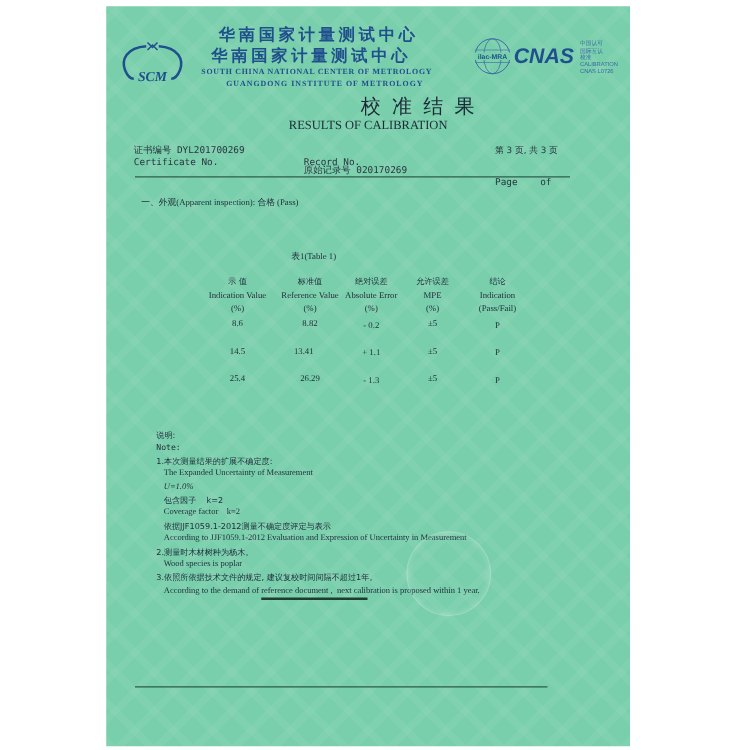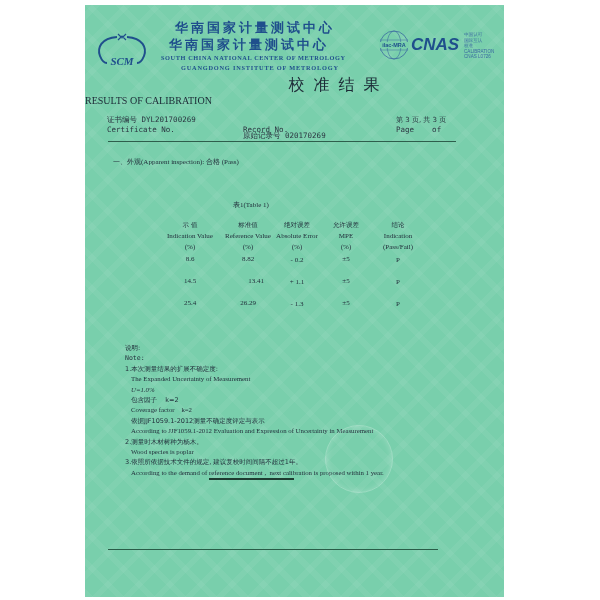--- a/index.html
+++ b/index.html
@@ -22,21 +22,21 @@
     .org-cn1 { left: 90px; top: 14px; font-size: 13px; letter-spacing: 3px; color: #1f4f8c; font-family: "DejaVu Sans", sans-serif; font-weight: bold; }
     .org-cn2 { left: 84px; top: 31px; font-size: 13px; letter-spacing: 3px; color: #1f4f8c; font-family: "DejaVu Sans", sans-serif; font-weight: bold; }
     .org-en1 { left: 76px; top: 49px; font-size: 6.3px; letter-spacing: 0.6px; color: #1f4f8c; font-weight: bold; }
     .org-en2 { left: 96px; top: 59px; font-size: 6.3px; letter-spacing: 0.8px; color: #1f4f8c; font-weight: bold; }
 
     .ilac { left: 293px; top: 24px; width: 32px; height: 32px; }
     .cnas-logo { left: 326px; top: 30px; font-size: 17px; font-weight: bold; font-style: italic; color: #1f4f8c; font-family: "Liberation Sans", sans-serif; }
     .cnas-side { left: 379px; top: 27px; font-size: 4.6px; line-height: 5.6px; color: #3a6aa0; font-family: "Liberation Sans", sans-serif; }
 
     .title-cn { left: 0; width: 419px; text-align: center; top: 70px; font-size: 16px; letter-spacing: 9px; color: #1c2a36; font-family: "DejaVu Sans", sans-serif; margin-left: 44px; }
-    .title-en { left: 0; width: 419px; text-align: left; top: 90px; font-size: 10px; color: #1c2a36; }
+    .title-en { left: 0; width: 419px; text-align: center; top: 90px; font-size: 10px; color: #1c2a36; }
 
     .meta { font-size: 7.5px; font-family: "DejaVu Sans Mono", monospace; color: #2a3440; }
     .rule { position: absolute; height: 1px; background: #2e5e4c; }
 
     .section { font-size: 7px; color: #22303c; }
     .tbl-caption { font-size: 7px; }
     .col { position: absolute; text-align: center; font-size: 7px; line-height: 11px; color: #22303c; }
     .col .cn { font-family: "DejaVu Sans", sans-serif; font-size: 6.5px; }
     .cell { position: absolute; text-align: center; font-size: 7px; color: #22303c; }
 
@@ -90,21 +90,21 @@
   </div>
   <div class="abs meta" style="left:22px; top:120px;text-align:center;">Certificate No.</div>
 
   <div class="abs meta" style="left:158px; top:126px;">
     <span style="font-family:'DejaVu Sans',sans-serif;">原始记录号</span>
     <span>020170269</span>
   </div>
   <div class="abs meta" style="left:158px; top:120px;">Record No.</div>
 
   <div class="abs meta" style="left:311px; top:110px; font-family:'DejaVu Sans',sans-serif; font-size:7px;">第 3 页, 共 3 页</div>
-  <div class="abs meta" style="left:311px; top:120px; white-space:pre;">Page    of</div>
+  <div class="abs meta" style="left:311px; top:136px; white-space:pre;">Page    of</div>
 
   <div class="rule" style="left:23px; top:136px; width:348px;"></div>
 
   <div class="abs section" style="left:28px; top:152px;">一、外观(Apparent inspection):    合格 (Pass)</div>
   <div class="abs tbl-caption" style="left:148px; top:195px;">表1(Table 1)</div>
 
   <div class="col" style="left:70px; top:215px; width:70px;">
     <div class="cn">示  值</div>
     <div>Indication Value</div>
     <div>(%)</div>
@@ -132,21 +132,21 @@
 
   <div>
     <div class="cell" style="left:70px;  top:250px; width:70px;">8.6</div>
     <div class="cell" style="left:128px; top:250px; width:70px;">8.82</div>
     <div class="cell" style="left:179px; top:251px; width:66px;">- 0.2</div>
     <div class="cell" style="left:228px; top:250px; width:66px;">±5</div>
     <div class="cell" style="left:280px; top:251px; width:66px;">P</div>
   </div>
   <div>
     <div class="cell" style="left:70px;  top:272px; width:70px;">14.5</div>
-    <div class="cell" style="left:136px; top:272px; width:70px;">13.41</div>
+    <div class="cell" style="left:123px; top:272px; width:70px;">13.41</div>
     <div class="cell" style="left:179px; top:273px; width:66px;">+ 1.1</div>
     <div class="cell" style="left:228px; top:272px; width:66px;">±5</div>
     <div class="cell" style="left:280px; top:273px; width:66px;">P</div>
   </div>
   <div>
     <div class="cell" style="left:70px;  top:294px; width:70px;font-family:Liberation Serif, serif;">25.4</div>
     <div class="cell" style="left:128px; top:294px; width:70px;">26.29</div>
     <div class="cell" style="left:179px; top:295px; width:66px;">- 1.3</div>
     <div class="cell" style="left:228px; top:294px; width:66px;">±5</div>
     <div class="cell" style="left:280px; top:295px; width:66px;">P</div>

